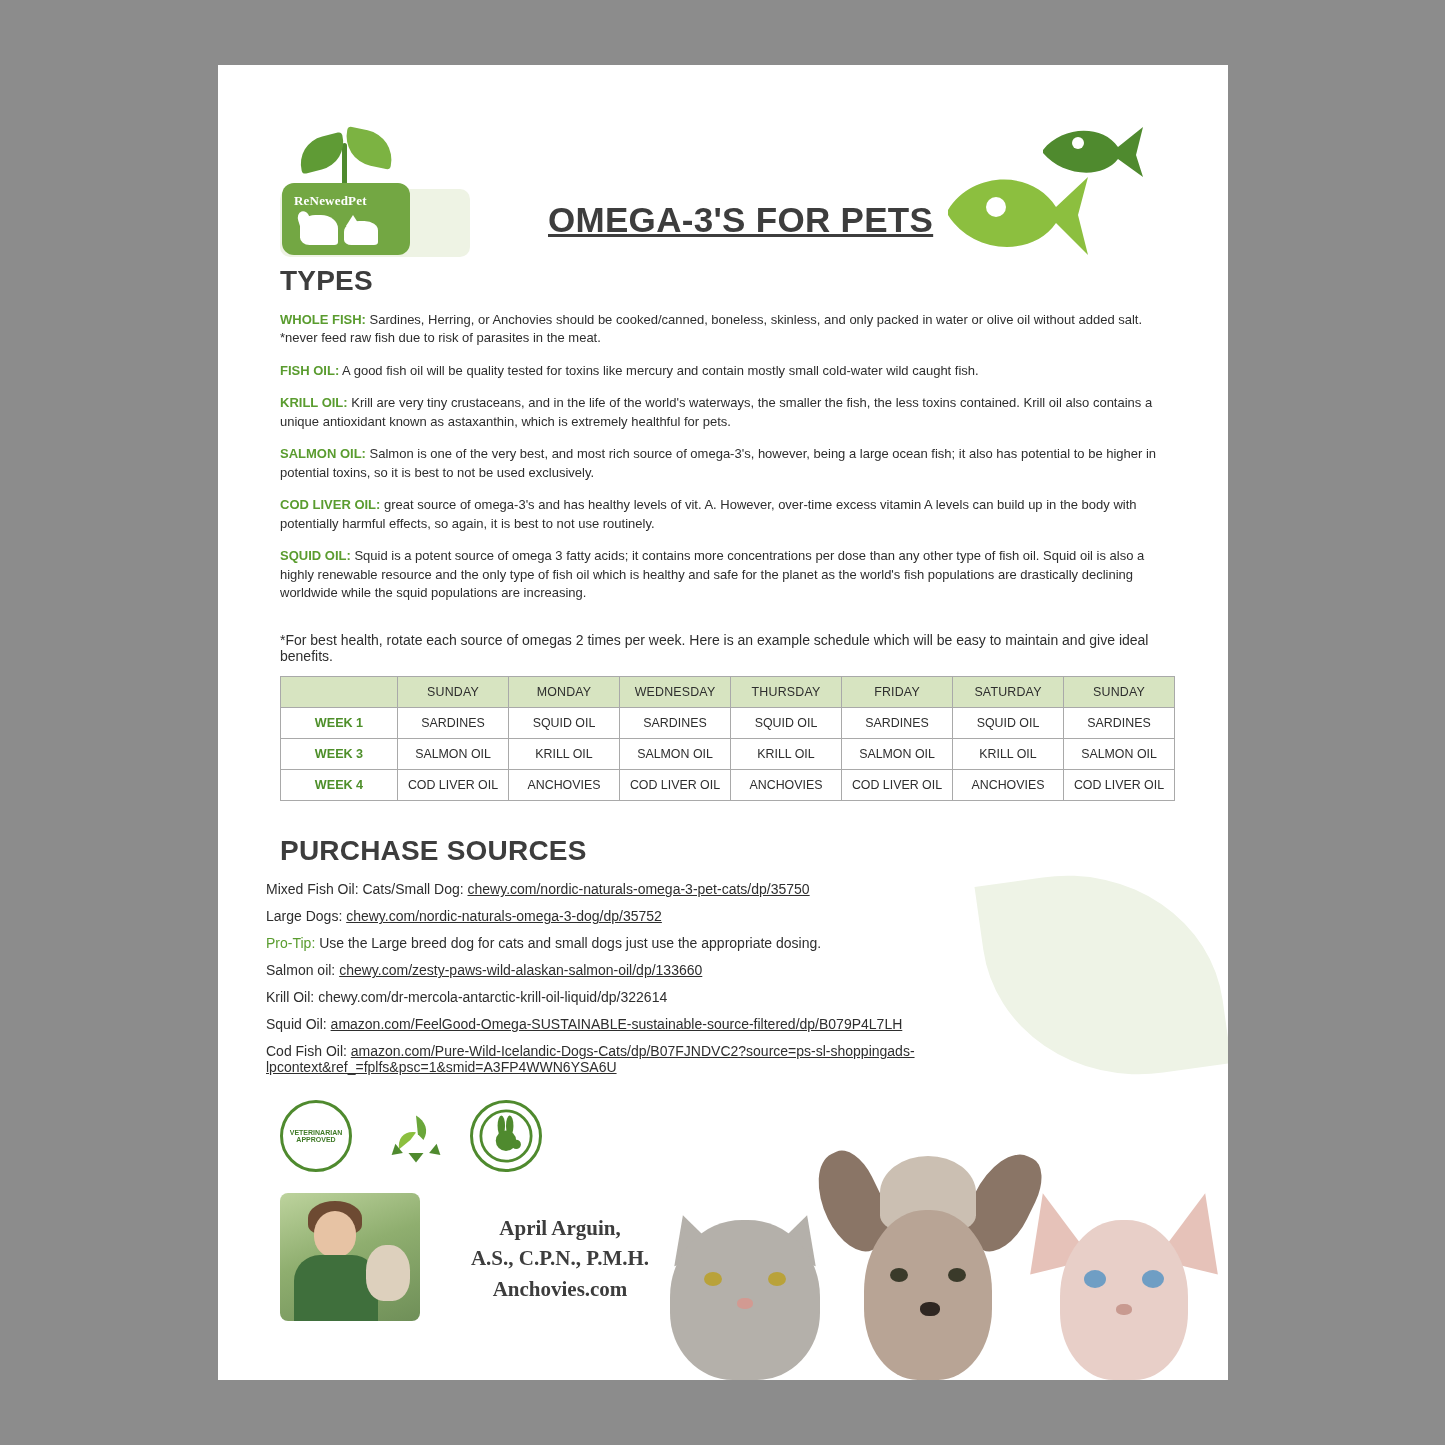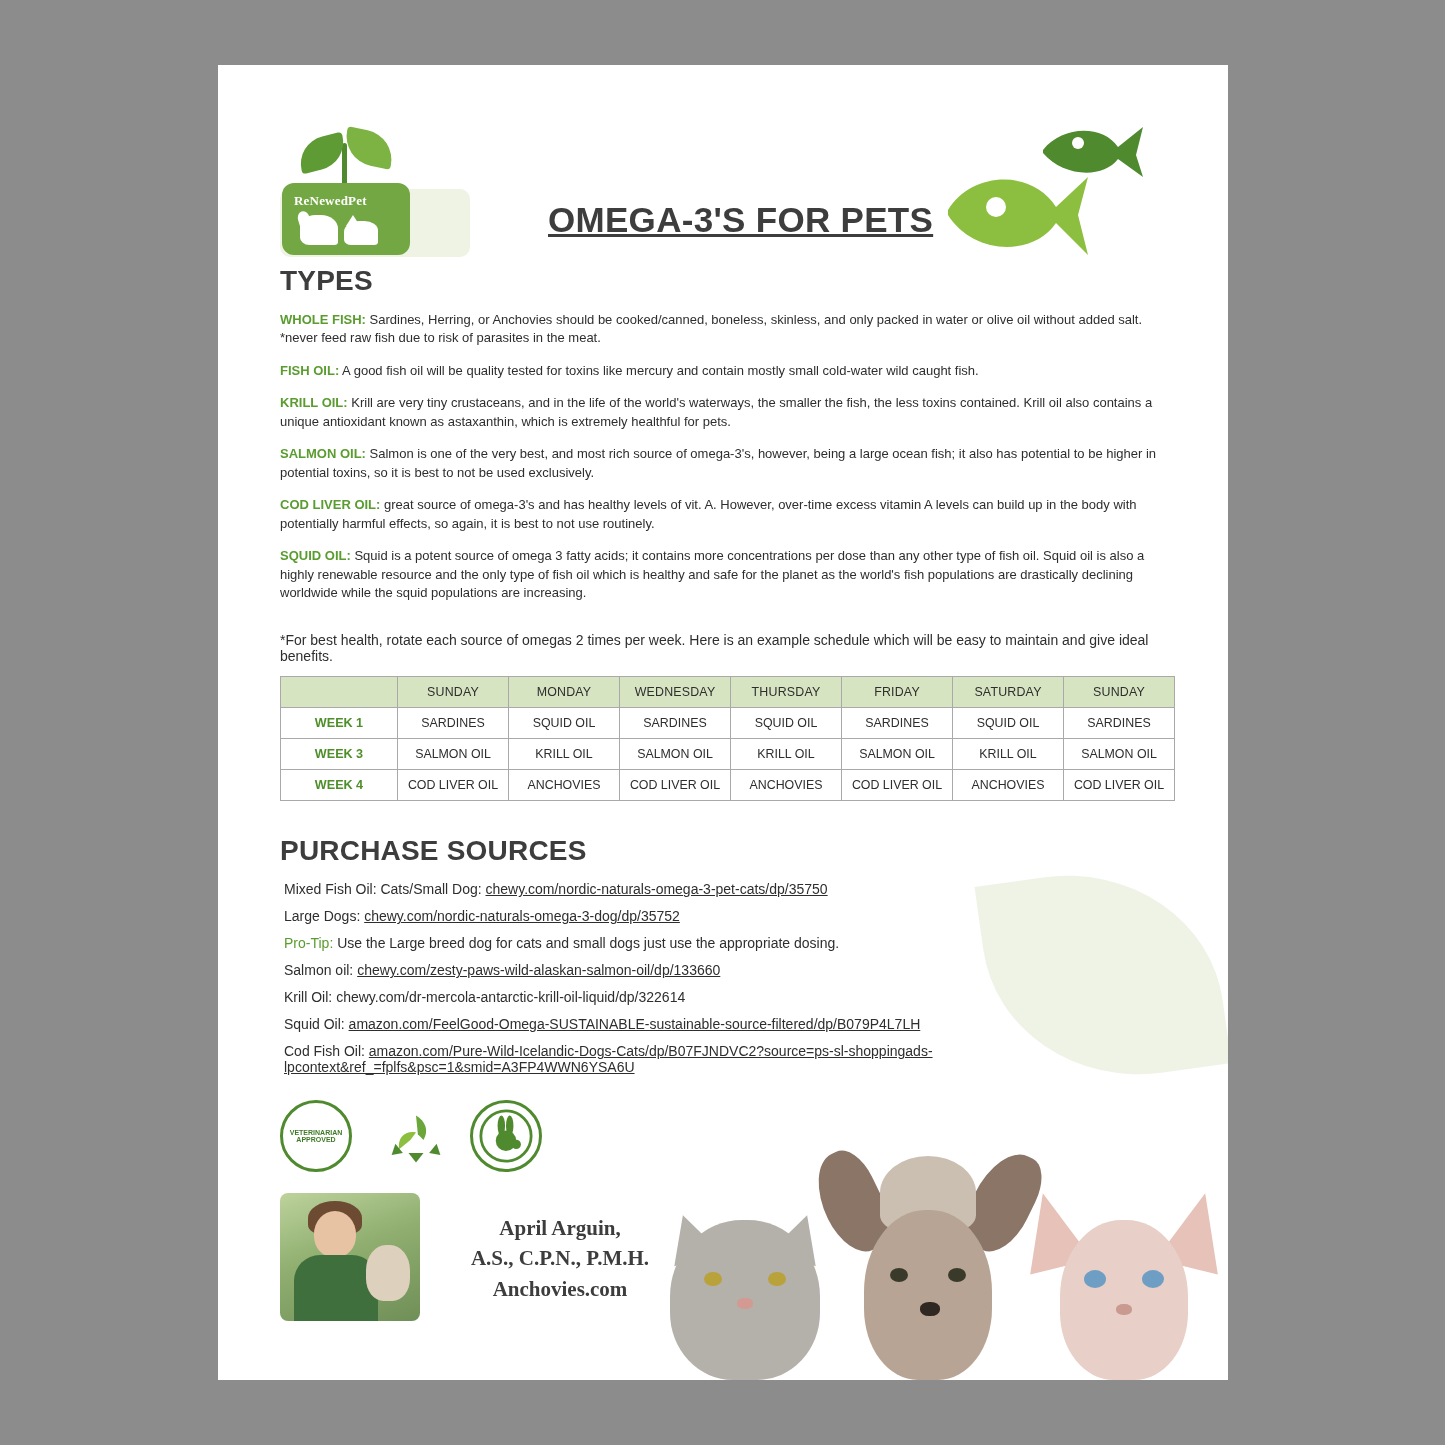--- a/index.html
+++ b/index.html
@@ -203,21 +203,21 @@
     color: #4e8f2a;
     font-weight: bold;
     font-size: 12.6px;
   }
 
   
   .purchase {
     margin-top: 34px;
   }
   .src-list {
-    margin: 0 66px;
+    margin: 0 48px;
   }
   .src-line {
     font-size: 14px;
     color: #2e2e2e;
     margin-bottom: 11px;
   }
   .src-line a {
     color: #2e2e2e;
     text-decoration: underline;
   }

